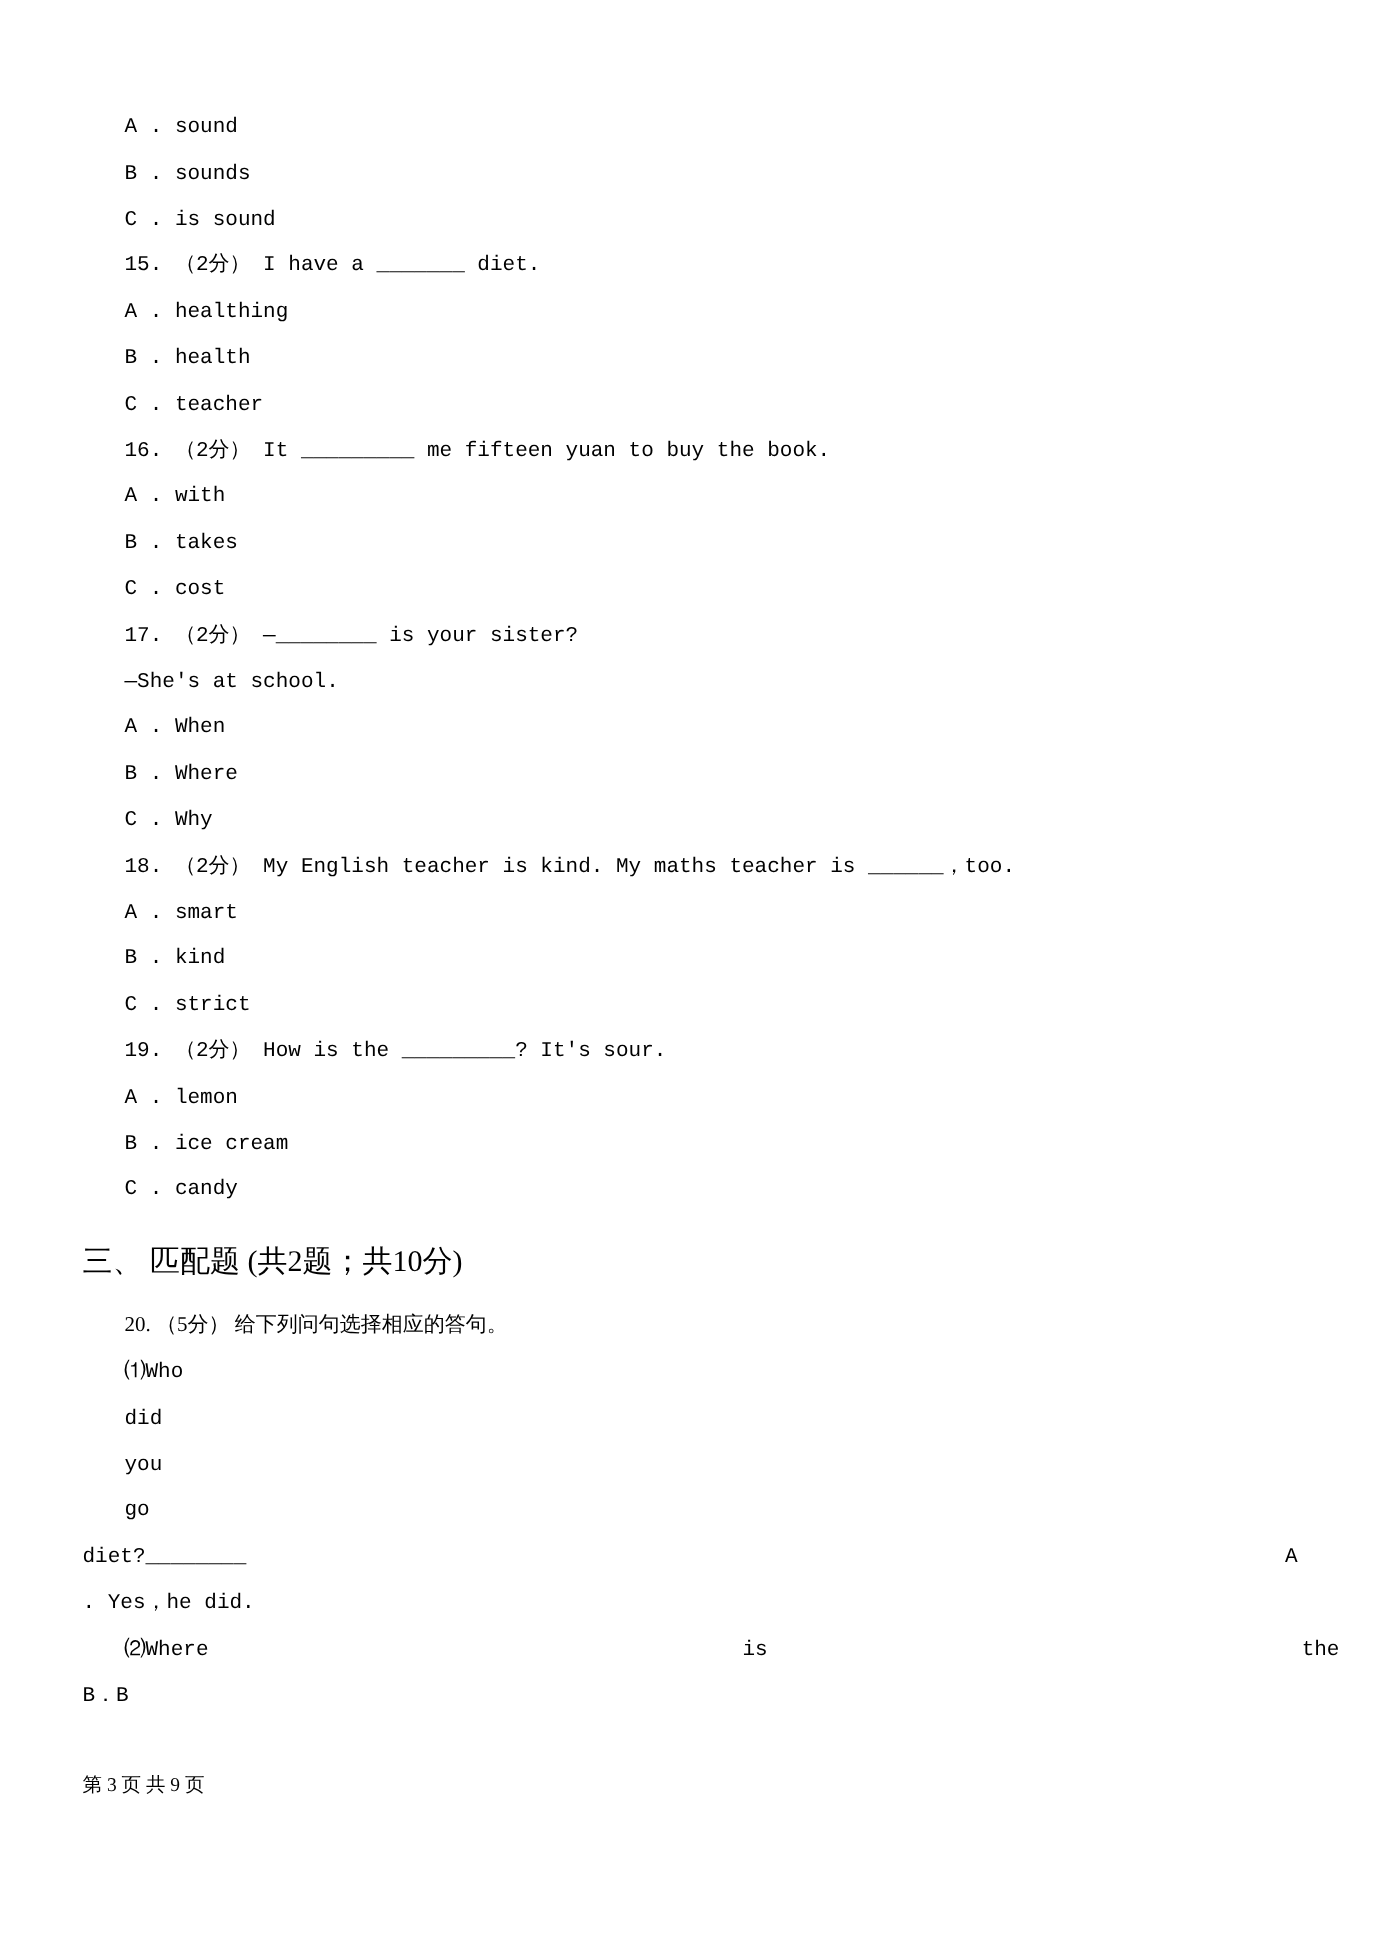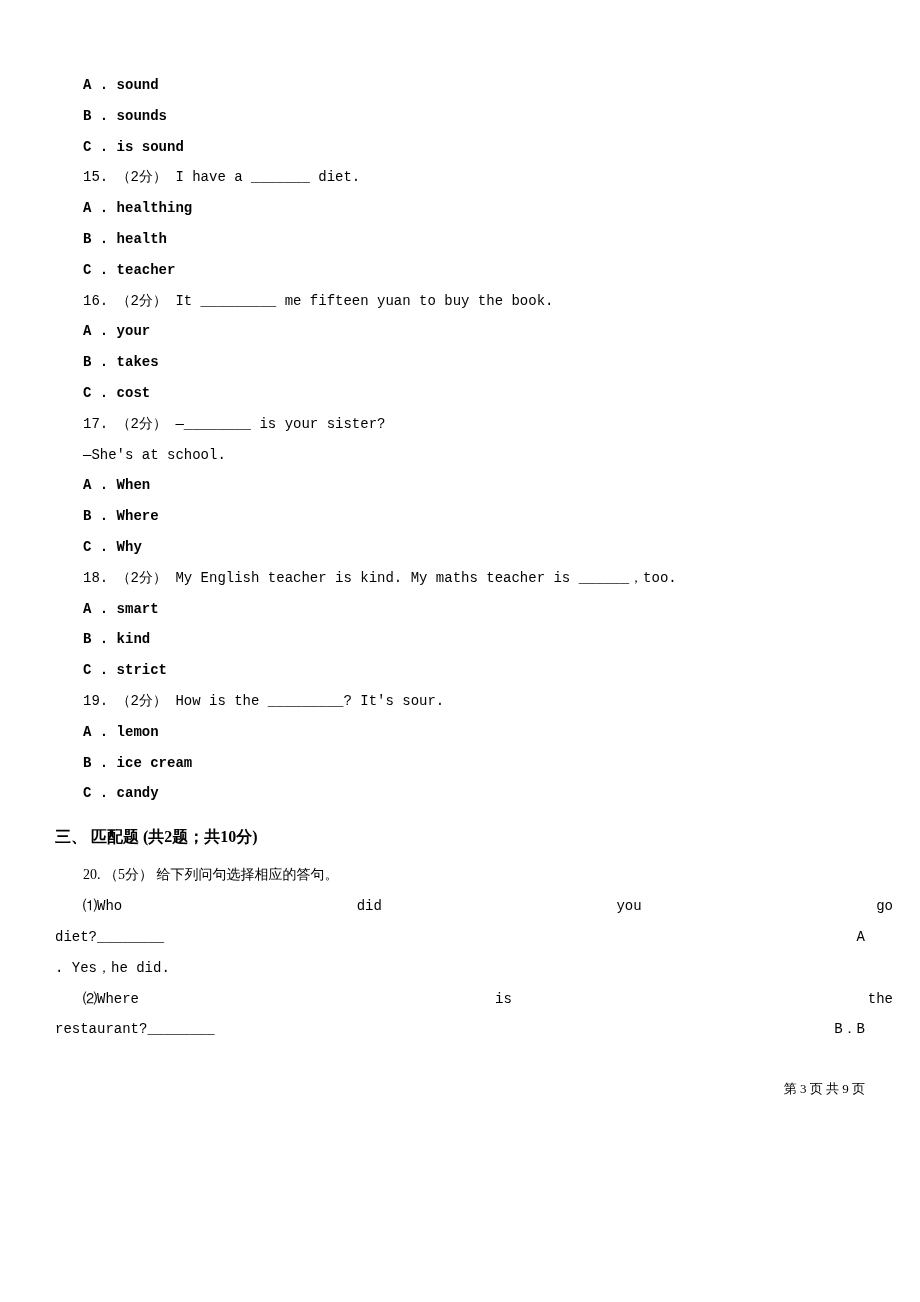--- a/index.html
+++ b/index.html
@@ -11,64 +11,63 @@
       width: 810px;
       color: #000;
       line-height: 2.2;
     }
     .q-line {
       margin-left: 28px;
       font-family: Liberation Serif, serif;
     }
     .opt-line {
       margin-left: 28px;
-      font-weight: bold;
     }
     .mono {
       font-family: "Courier New", monospace;
     }
     .section-heading {
       font-family: "SimSun", "宋体", serif;
-      font-weight: bold;
-      font-size: 16px;
+      font-weight: normal;
+      font-size: 20px;
       margin-top: 10px;
       margin-bottom: 6px;
     }
     .match-row {
       display: flex;
       justify-content: space-between;
       width: 100%;
     }
     .match-row span {
       white-space: nowrap;
     }
     .match-answer {
       text-align: right;
     }
     .footer {
-      text-align: right;
+      text-align: left;
       font-size: 13px;
       margin-top: 30px;
       font-family: "SimSun", "宋体", serif;
     }
   </style>
 </head>
 <body>
 
 <div class="opt-line mono">A . sound</div>
 <div class="opt-line mono">B . sounds</div>
 <div class="opt-line mono">C . is sound</div>
 
 <div class="q-line mono">15. （2分） I have a _______ diet.</div>
 <div class="opt-line mono">A . healthing</div>
 <div class="opt-line mono">B . health</div>
 <div class="opt-line mono">C . teacher</div>
 
 <div class="q-line mono">16. （2分） It _________ me fifteen yuan to buy the book.</div>
-<div class="opt-line mono">A . your</div>
+<div class="opt-line mono">A . with</div>
 <div class="opt-line mono">B . takes</div>
 <div class="opt-line mono">C . cost</div>
 
 <div class="q-line mono">17. （2分） —________ is your sister?</div>
 <div class="q-line mono">—She's at school.</div>
 <div class="opt-line mono">A . When</div>
 <div class="opt-line mono">B . Where</div>
 <div class="opt-line mono">C . Why</div>
 
 <div class="q-line mono">18. （2分） My English teacher is kind. My maths teacher is ______，too.</div>
@@ -78,35 +77,34 @@
 
 <div class="q-line mono">19. （2分） How is the _________? It's sour.</div>
 <div class="opt-line mono">A . lemon</div>
 <div class="opt-line mono">B . ice cream</div>
 <div class="opt-line mono">C . candy</div>
 
 <div class="section-heading">三、 匹配题 (共2题；共10分)</div>
 
 <div class="q-line">20. （5分） 给下列问句选择相应的答句。</div>
 
-<div class="match-row mono" style="margin-left:28px;">
+<div class="match-row mono" style="margin-left:28px;flex-direction:column;">
   <span>⑴Who</span>
   <span>did</span>
   <span>you</span>
   <span>go</span>
 </div>
 <div class="match-row mono">
   <span>diet?________</span>
   <span class="match-answer">A</span>
 </div>
 <div class="mono">. Yes，he did.</div>
 
 <div class="match-row mono" style="margin-left:28px;text-align:right;">
   <span>⑵Where</span>
   <span>is</span>
   <span>the</span>
 </div>
 <div class="match-row mono">
-  <span>restaurant?________</span>
   <span class="match-answer">B．B</span>
 </div>
 
 <div class="footer">第 3 页 共 9 页</div>
 
 </body></html>

